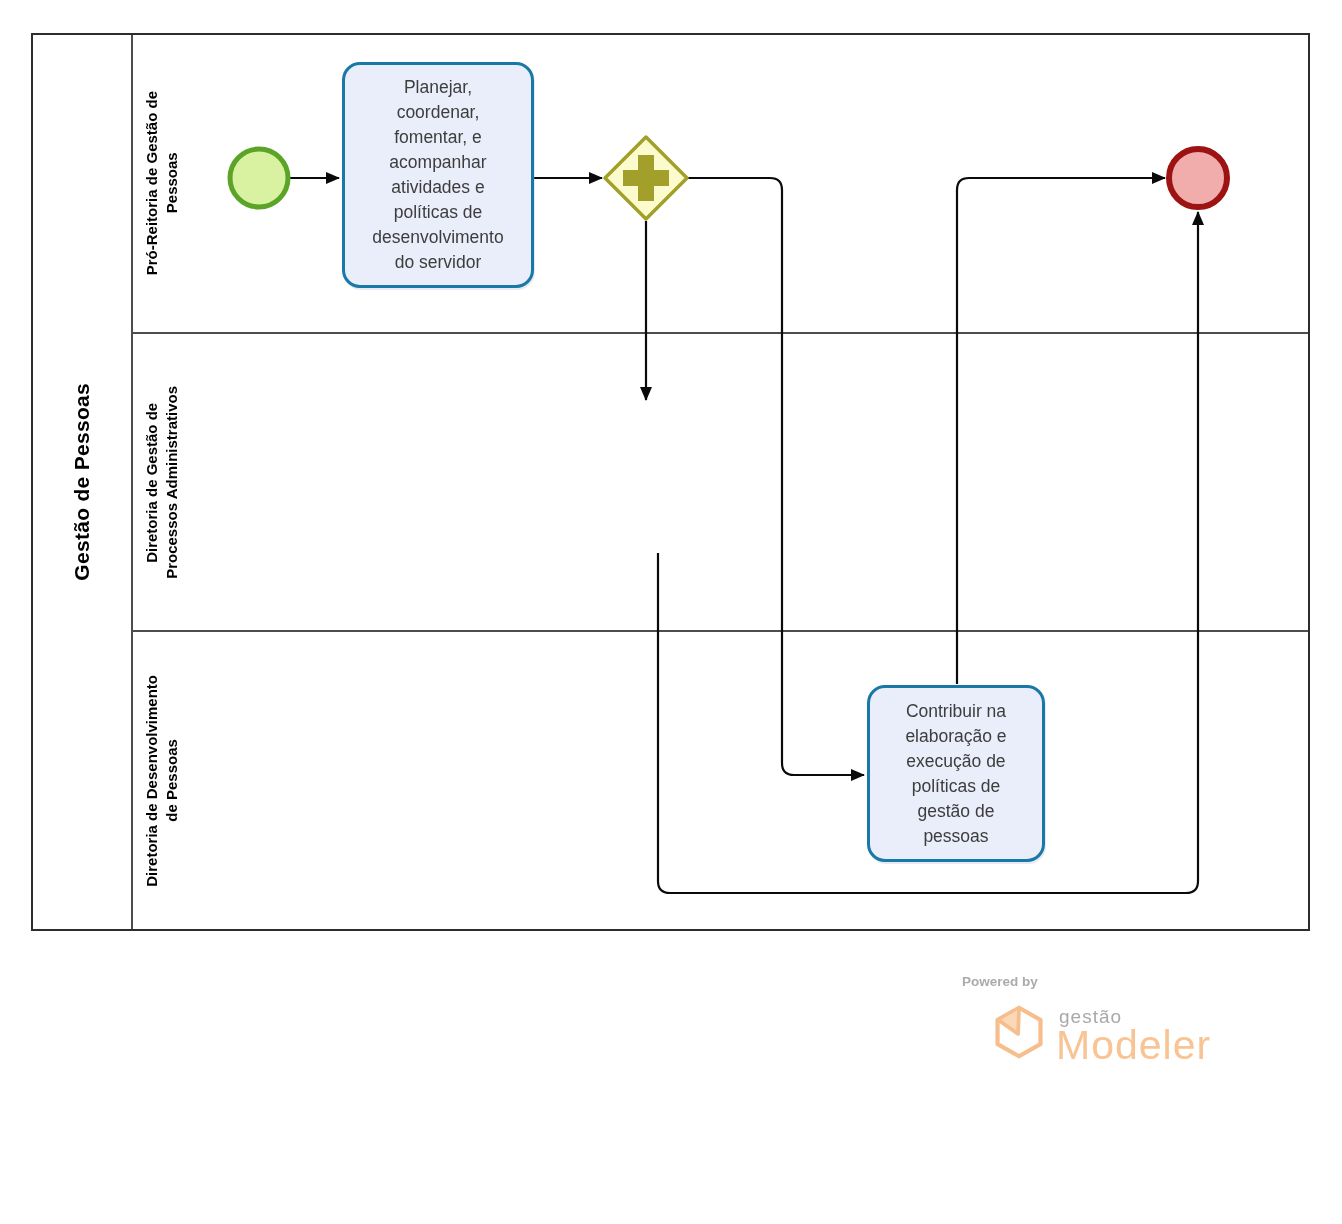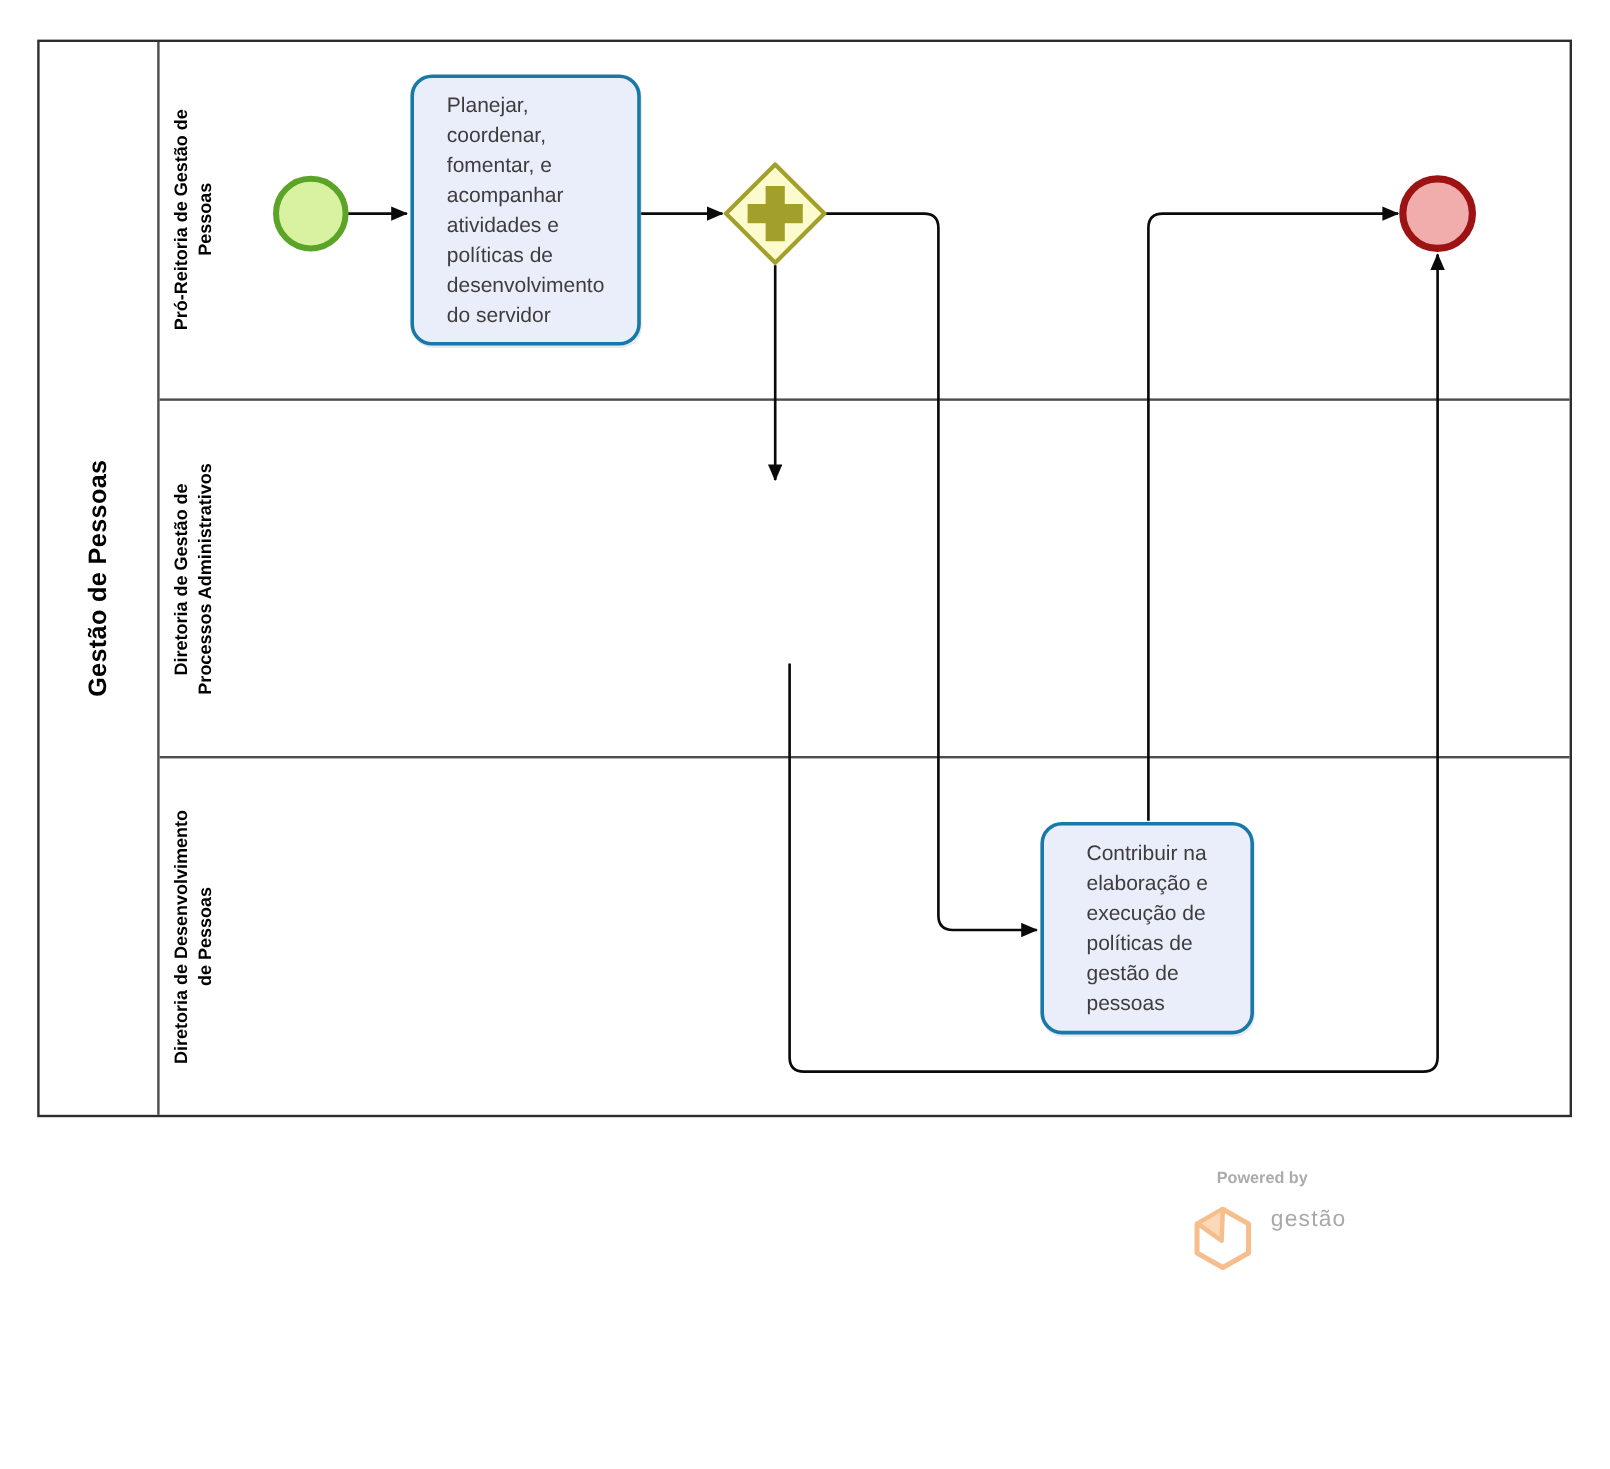--- a/index.html
+++ b/index.html
@@ -49,33 +49,34 @@
   .flow { stroke:#0a0a0a; stroke-width:2.2; fill:none; stroke-linejoin:round; }
 
   
   .task {
     position:absolute;
     box-sizing:border-box;
     background:#EAEEFA;
     border:3.5px solid #1878A8;
     border-radius:18px;
     display:flex; align-items:center; justify-content:center;
+    text-align:center;
     white-space:pre-line;
     font-size:17.5px; line-height:25px;
     color:#3d3d3d;
     box-shadow:1px 2px 0 rgba(160,170,200,0.25);
   }
   .task-planejar   { left:342px; top:62px;  width:192px; height:226px; }
   .task-gerir      { left:555px; top:404px; width:182px; height:147px; }
   .task-contribuir { left:867px; top:685px; width:178px; height:177px; }
 
   
   .branding { position:absolute; left:0; top:0; width:100%; height:100%; pointer-events:none; }
   .powered-by {
-    position:absolute; left:1014px; top:974px;
+    position:absolute; left:962px; top:974px;
     font-size:13.5px; font-weight:bold; color:#ababab;
   }
   .bizagi-icon { position:absolute; left:991px; top:1002px; }
   .bizagi-word {
     position:absolute; left:1059px; top:1006px;
     font-size:19px; color:#a9a9a9; letter-spacing:1px;
   }
   .modeler-word {
     position:absolute; left:1056px; top:1022px;
     font-size:41px; color:#f8c494; letter-spacing:1px;
@@ -153,15 +154,16 @@
 pessoas</div>
 
   <div class="branding">
     <div class="powered-by">Powered by</div>
     <svg class="bizagi-icon" width="56" height="60" viewBox="0 0 60 62">
       <polygon points="30,5 53,18 53,44 30,57 7,44 7,18" fill="none" stroke="#F6BE8D" stroke-width="4.5" stroke-linejoin="round"></polygon>
       <polygon points="29,7 9,19 28,32" fill="#FAD8B8"></polygon>
       <path d="M 9 19 L 29 33 L 30 6" fill="none" stroke="#F6BE8D" stroke-width="4" stroke-linejoin="round"></path>
     </svg>
     <div class="bizagi-word">gestão</div>
+    <div class="modeler-word">Modeler</div>
   </div>
 
 </div>
 
 </body></html>

